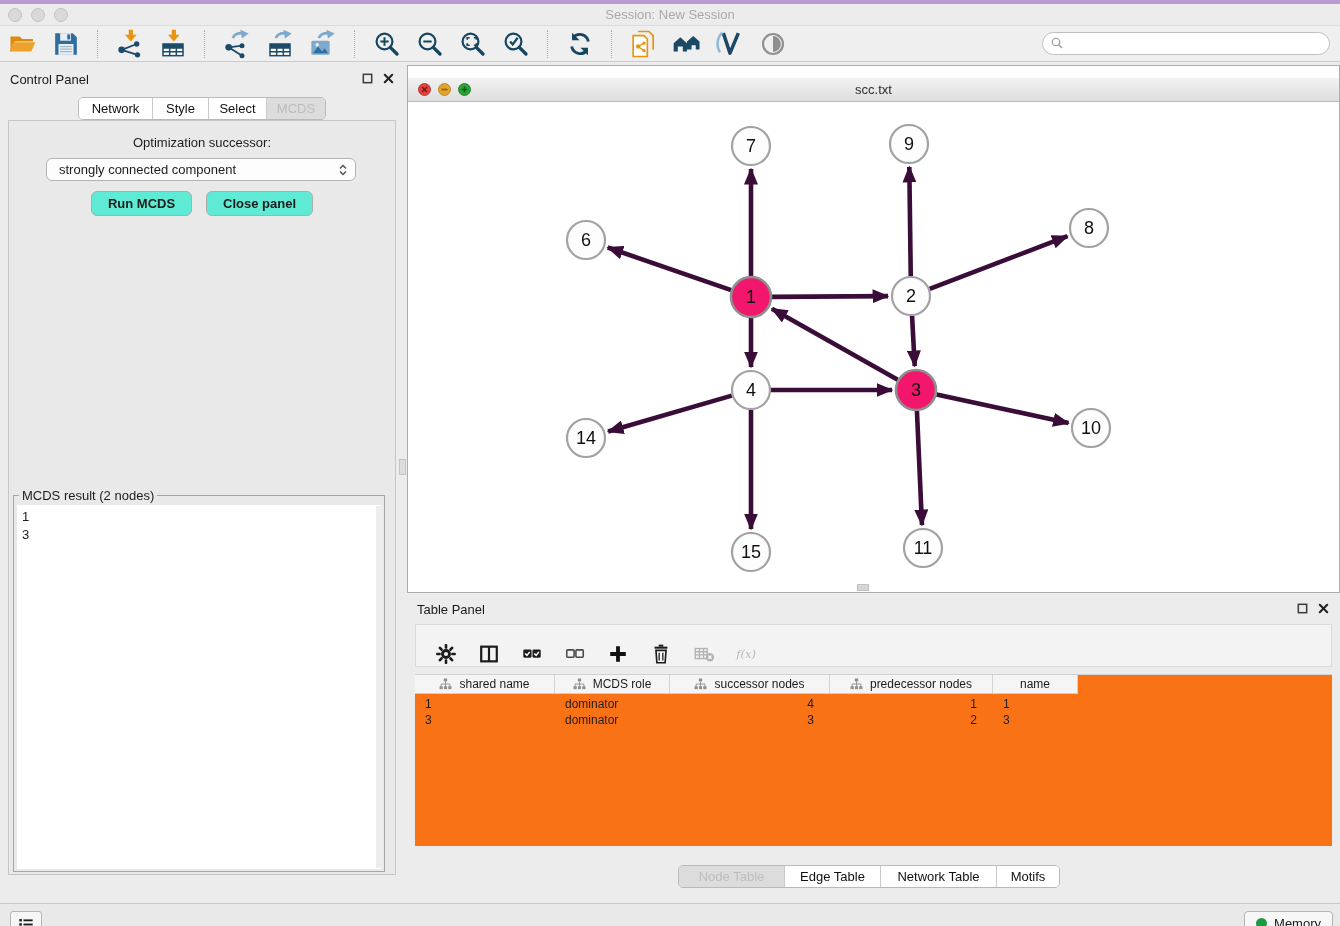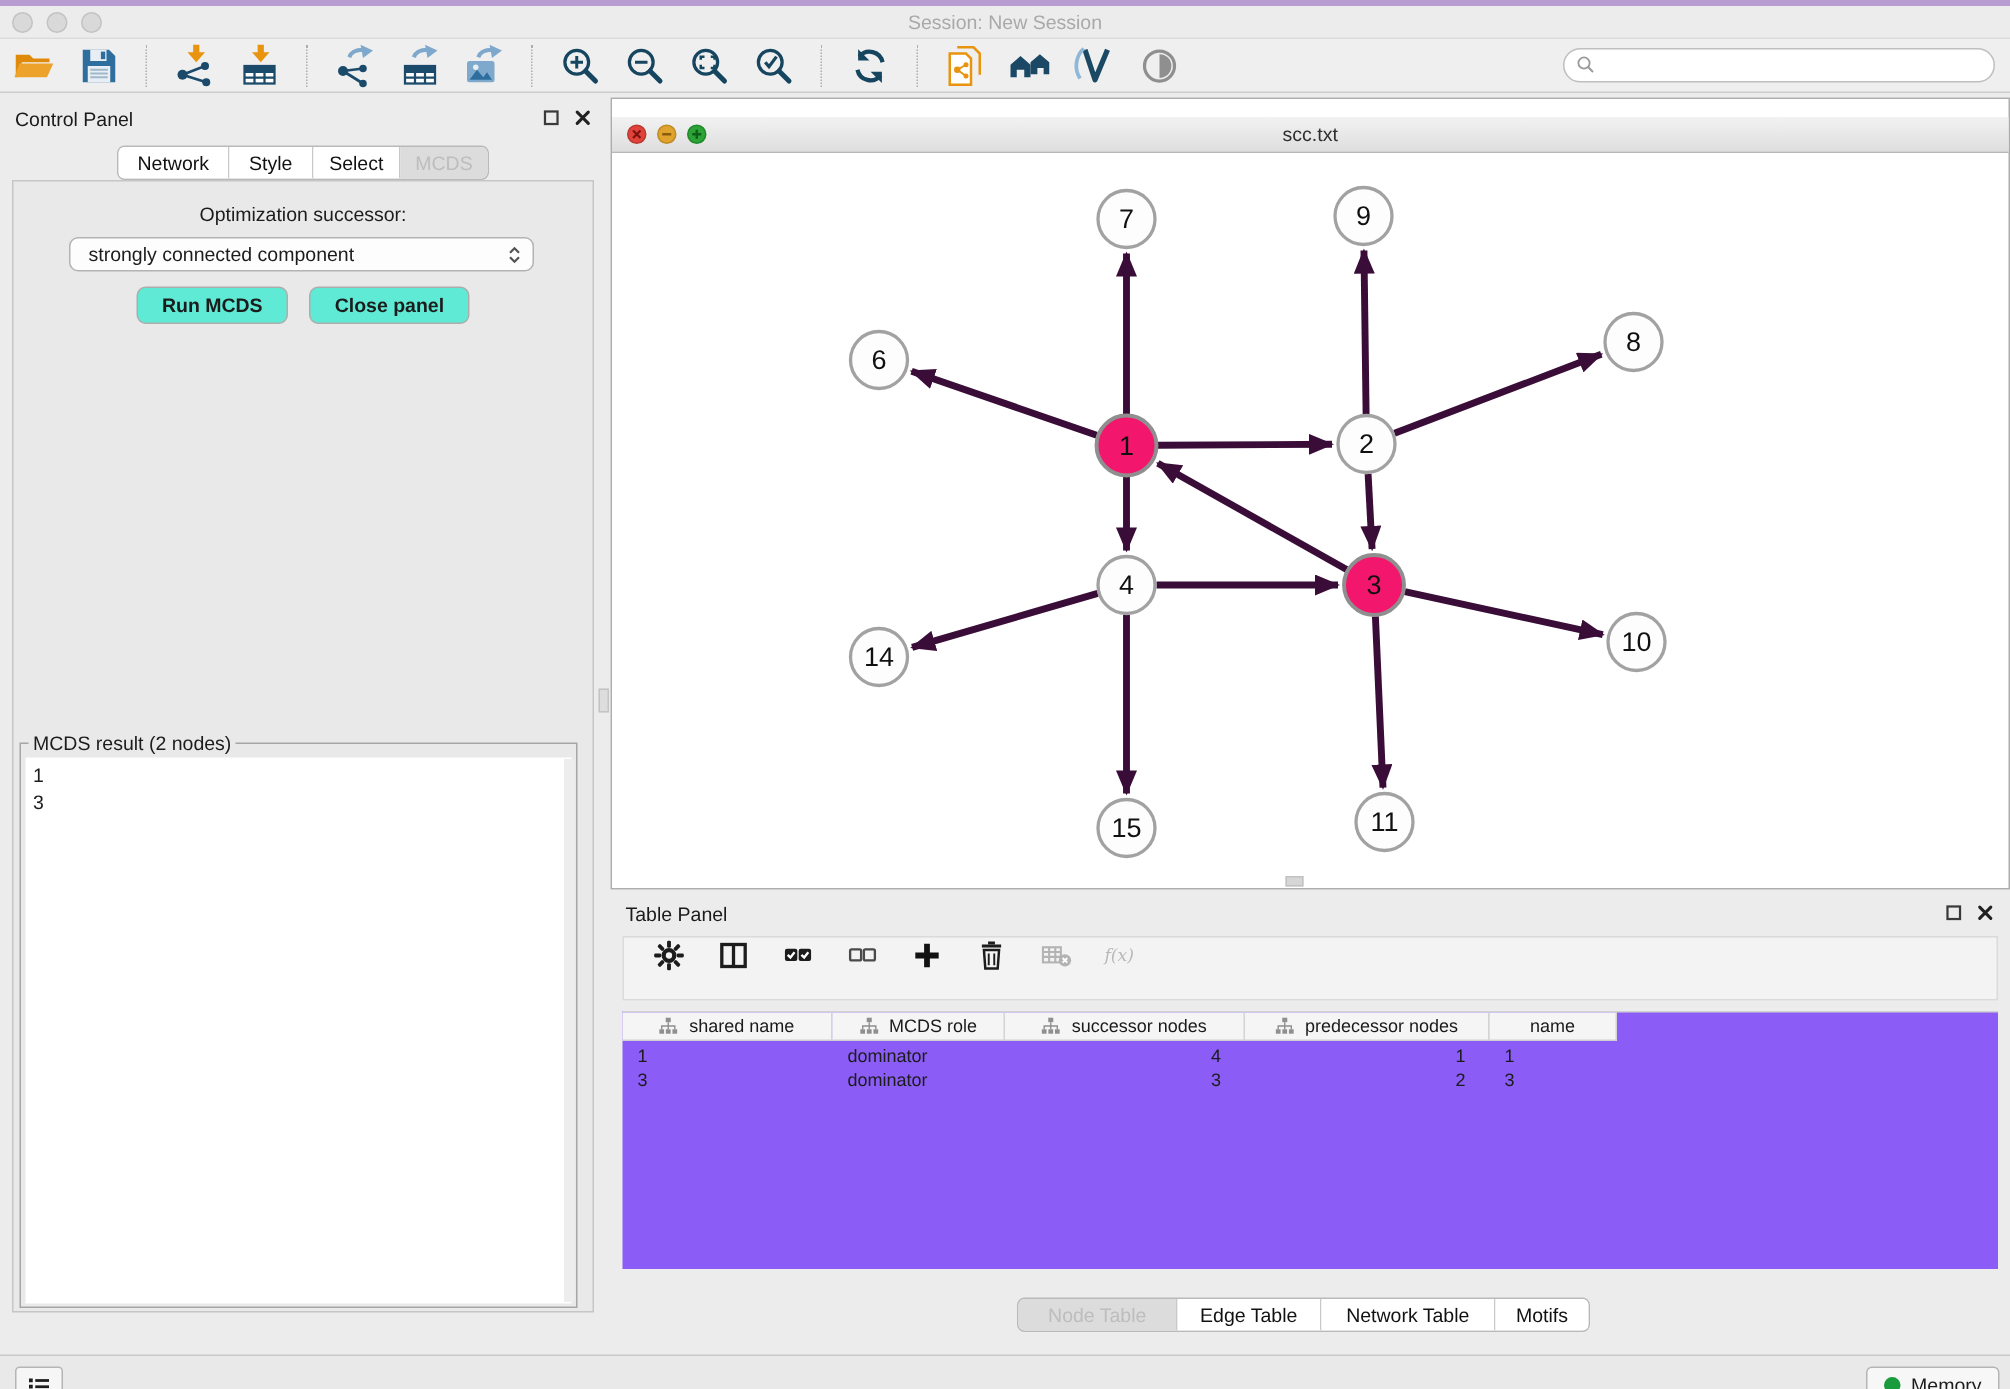--- a/index.html
+++ b/index.html
@@ -48,25 +48,25 @@
   .tl svg{width:9px;height:9px;}
   .tl.red{background:#E1433C;border:1px solid #BC3831;}
   .tl.yellow{background:#E0A32E;border:1px solid #C08A24;}
   .tl.green{background:#2BA336;border:1px solid #218A2B;}
   .nw-canvas{position:absolute;top:23px;left:0;right:0;bottom:0;}
   #graph-svg{position:absolute;inset:0;}
   .nw-grabber{position:absolute;left:449px;bottom:1px;width:12px;height:7px;background:#D6D6D6;border:1px solid #C2C2C2;box-sizing:border-box;}
   .v-grab{position:absolute;left:399px;top:459px;width:7px;height:16px;background:#DDDDDD;border:1px solid #C4C4C4;box-sizing:border-box;}
   
   .table-panel{position:absolute;left:407px;top:595px;width:933px;height:295px;}
-  .tp-toolbar{position:absolute;left:8px;right:8px;top:29px;height:43px;background:#F3F3F3;border:1px solid #DADADA;display:flex;align-items:flex-start;padding-left:17px;gap:17px;box-sizing:border-box;}
+  .tp-toolbar{position:absolute;left:8px;right:8px;top:29px;height:43px;background:#F3F3F3;border:1px solid #DADADA;display:flex;align-items:flex-end;padding-left:17px;gap:17px;box-sizing:border-box;}
   .tpi{width:26px;height:24px;display:flex;align-items:center;justify-content:center;}
   .tpi svg{width:22px;height:22px;}
   .tpi.wide svg{width:34px;height:24px;}
-  .tp-white{position:absolute;left:8px;right:8px;top:79px;height:171px;background:#8b5cf6;border-top:1px solid #D2D2D2;}
+  .tp-white{position:absolute;left:8px;right:8px;top:79px;height:171px;background:#f97316;border-top:1px solid #D2D2D2;}
   .tp-header{position:absolute;left:0;top:0;height:19px;display:flex;}
   .th{box-sizing:border-box;background:#F5F5F5;border-right:1px solid #D4D4D4;border-bottom:1px solid #CFCFCF;display:flex;align-items:center;justify-content:center;gap:7px;font-size:12px;color:#1A1A1A;}
   .th svg{width:13px;height:13px;}
   .tp-rows{position:absolute;left:0;right:0;top:21px;}
   .tr{display:flex;height:16px;align-items:center;font-size:12px;}
   .td{box-sizing:border-box;padding:0 10px;overflow:hidden;white-space:nowrap;}
   .td.right{text-align:right;padding-right:16px;}
   #table-tabs{left:271px;top:270px;}
   
   .status-bar{position:absolute;left:0;top:890px;right:0;height:36px;background:#E9E9E9;border-top:1px solid #C9C9C9;box-sizing:border-box;margin-top:13px;}

